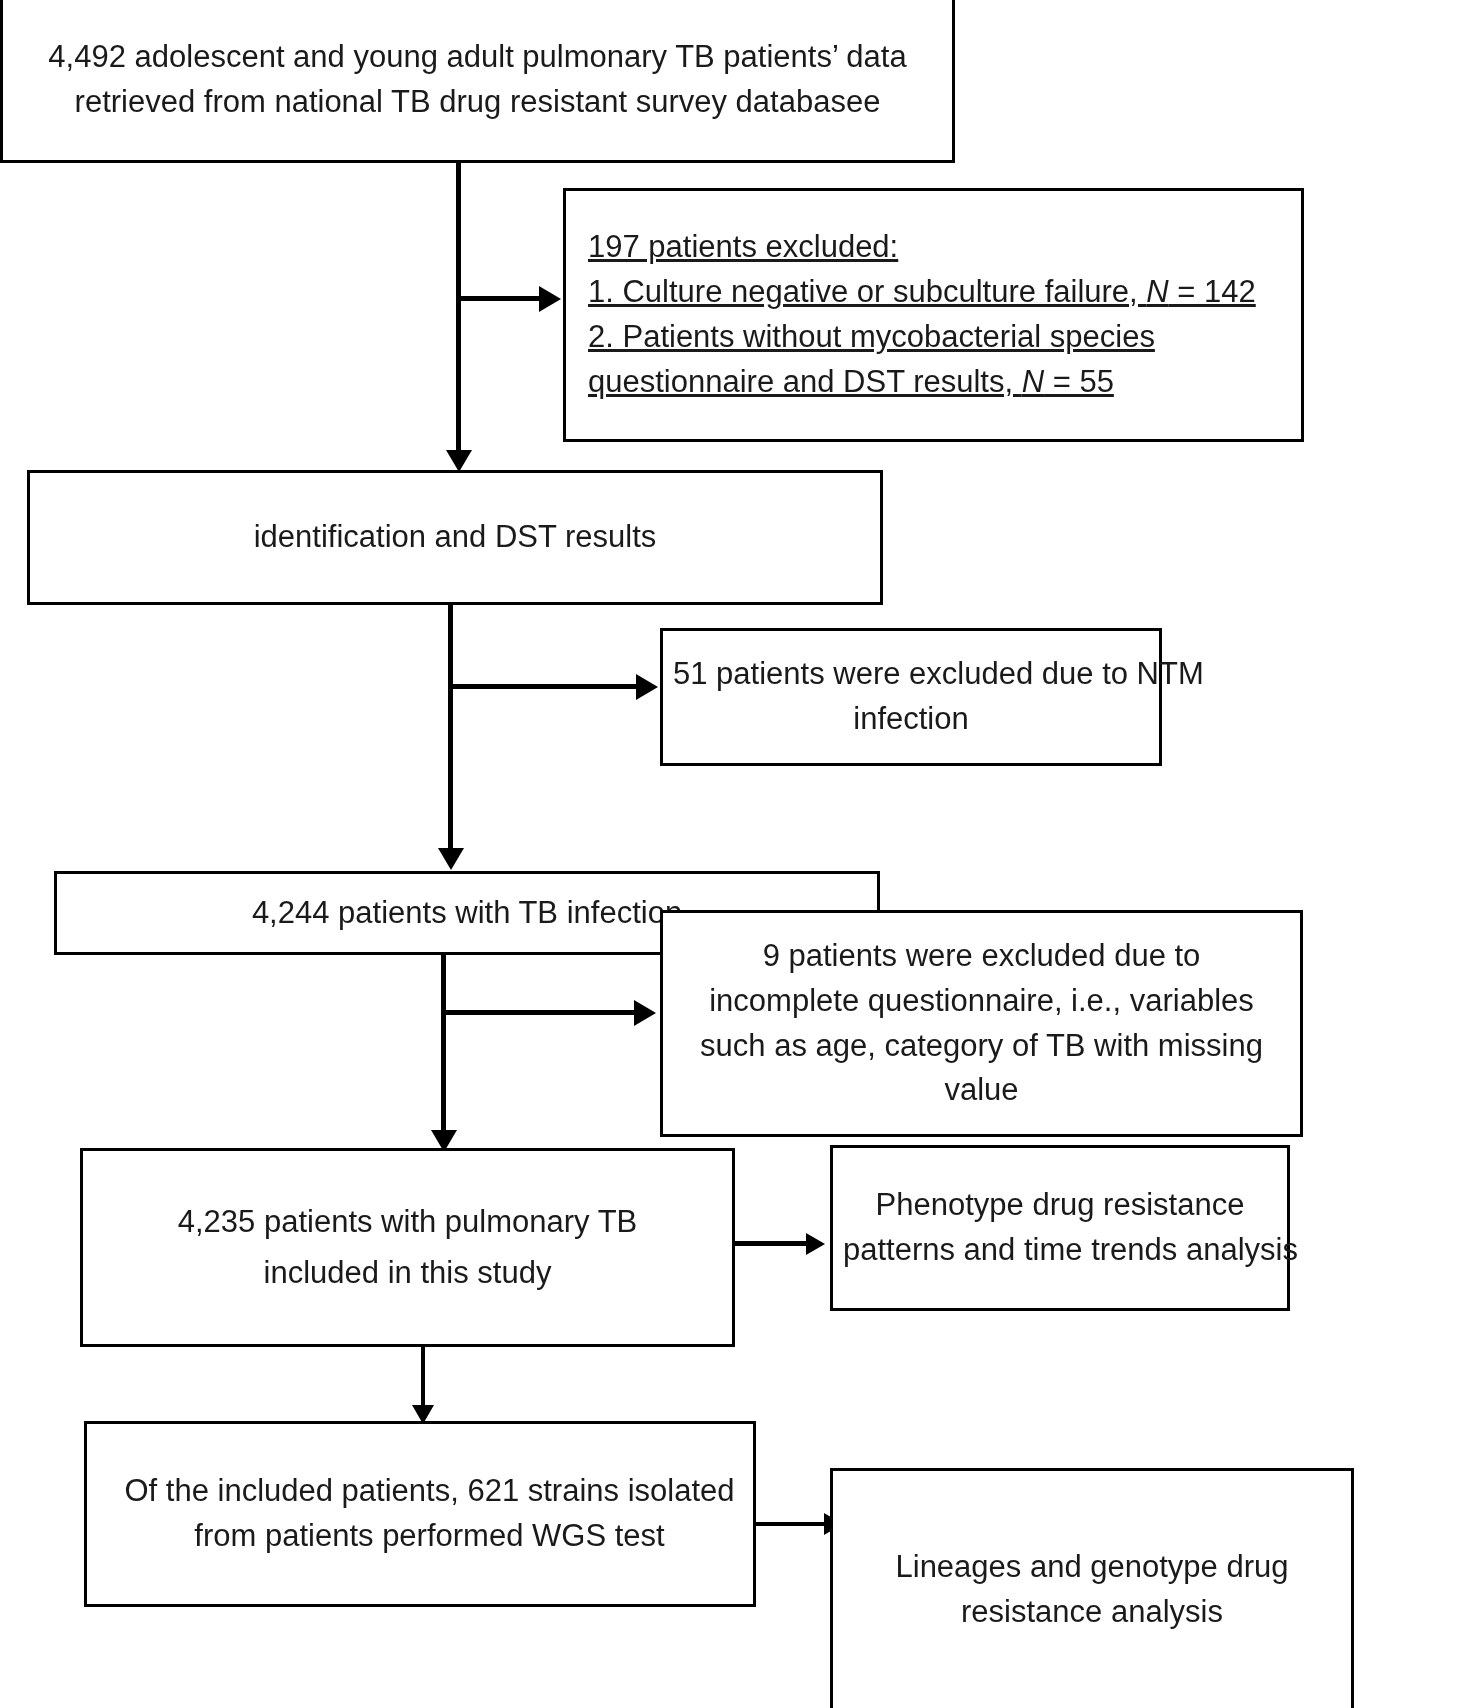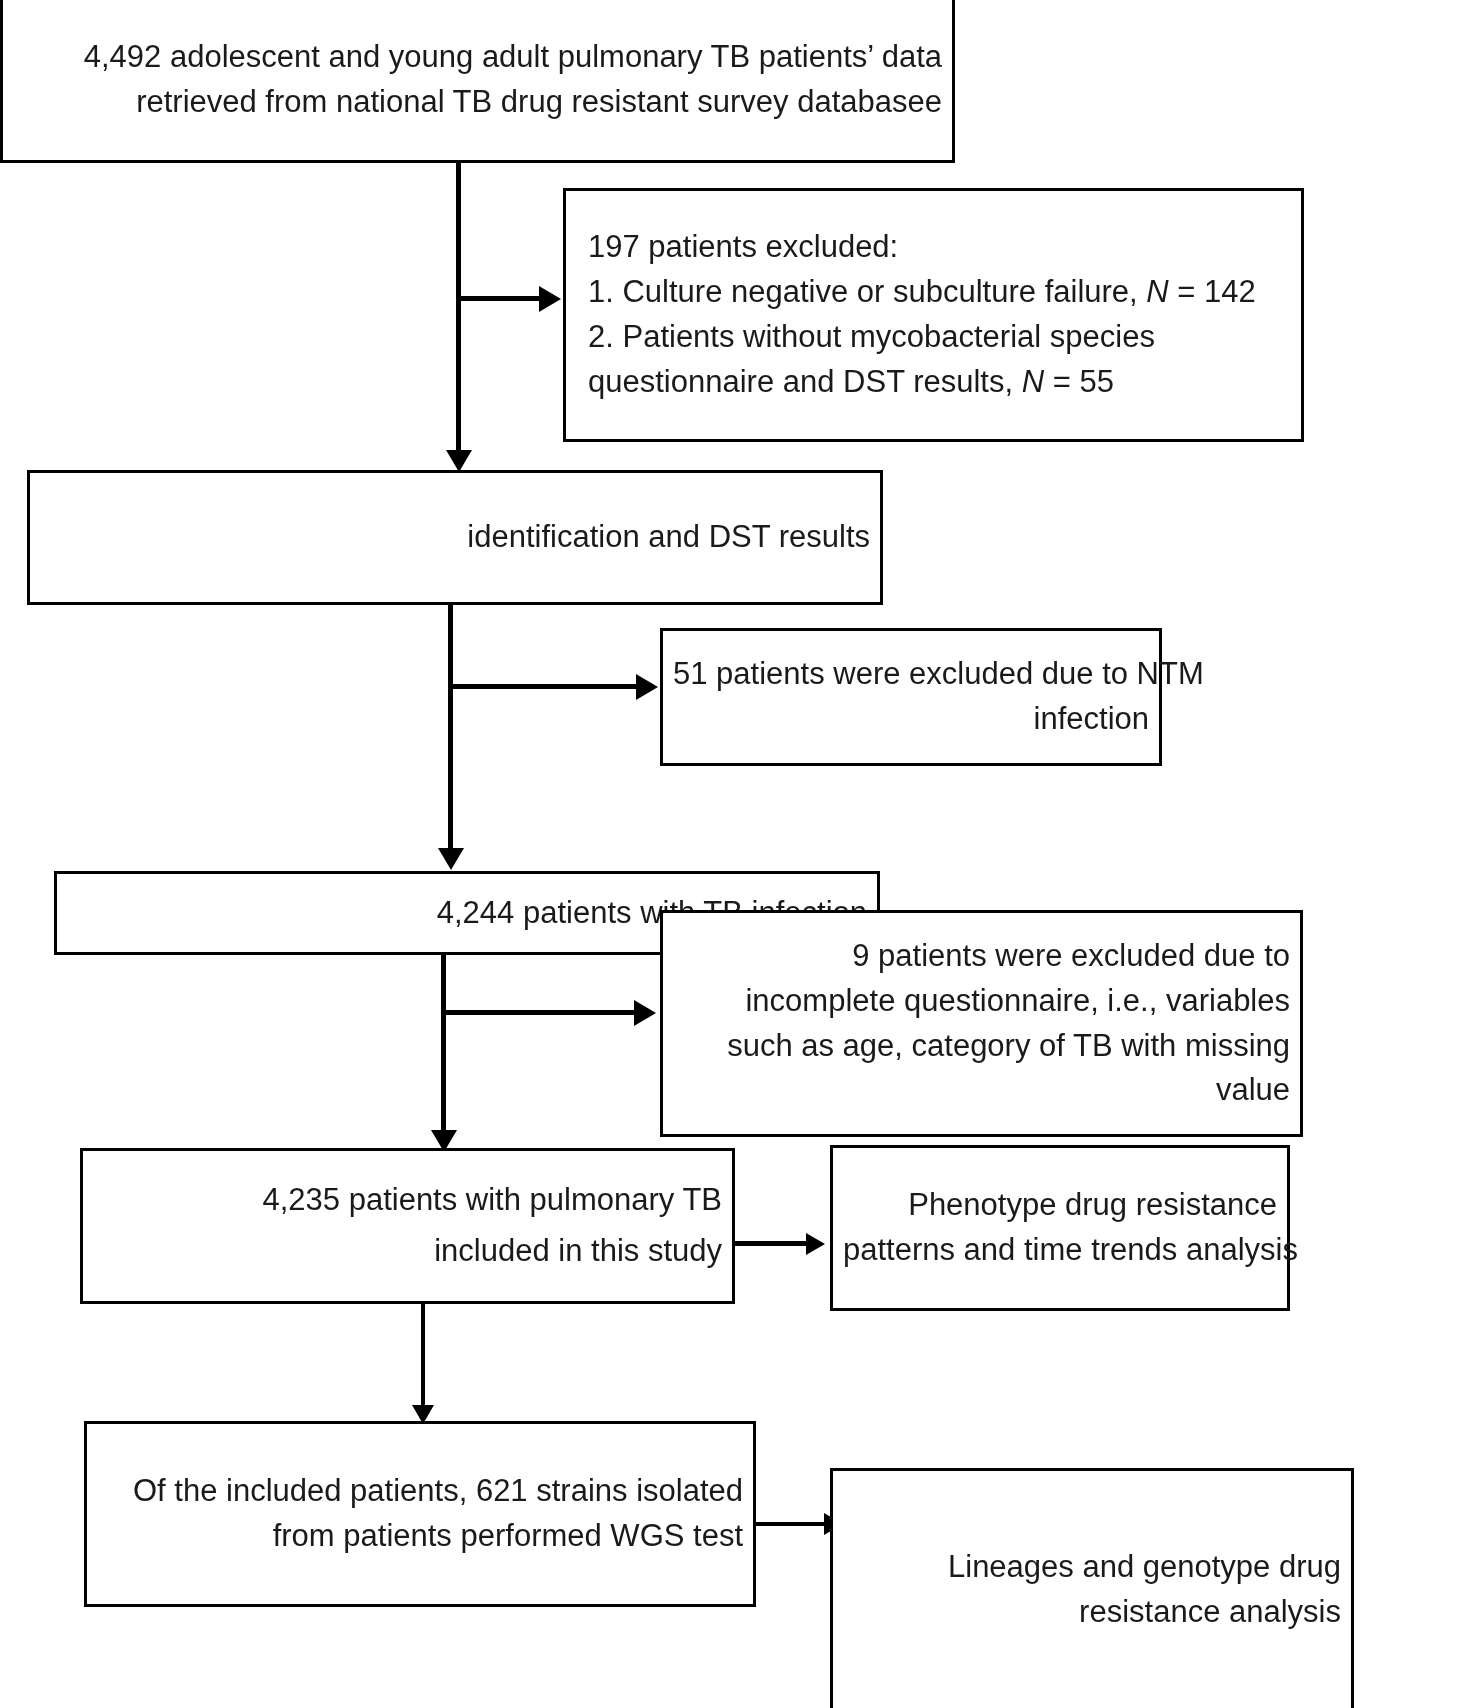--- a/index.html
+++ b/index.html
@@ -25,21 +25,21 @@
     flex-direction: column;
     justify-content: center;
     z-index: 2;
   }
   .node .line {
     display: block;
     font-size: 31px;
     line-height: 1.45;
     white-space: nowrap;
   }
-  .center .line { text-align: right; padding: 0 10px; }
+  .center .line { text-align: center; padding: 0 10px; }
   .left .line   { text-align: left;  padding: 0 22px; }
   .ital { font-style: italic; }
 
   
   .conn {
     position: absolute;
     background: #000000;
     z-index: 1;
   }
   .vline { width: 5px; }
@@ -85,21 +85,21 @@
     <span class="line">4,492 adolescent and young adult pulmonary TB patients’ data</span>
     <span class="line">retrieved from national TB drug resistant survey databasee</span>
   </div>
 
   <div class="conn vline" style="left:456px; top:163px; width:5px; height:295px;"></div>
   <div class="arrow-down" style="left:446px; top:450px;"></div>
 
   <div class="conn hline" style="left:461px; top:296px; width:80px; height:5px;"></div>
   <div class="arrow-right" style="left:539px; top:286px;"></div>
 
-  <div class="node left" style="left:563px; top:188px; width:741px; height:254px;">
+  <div class="node left" style="left:563px; top:188px; width:741px; height:254px;text-decoration:underline;">
     <span class="line">197 patients excluded:</span>
     <span class="line"><span>1. Culture negative or subculture failure, </span><span class="ital">N</span><span> = 142</span></span>
     <span class="line">2. Patients without mycobacterial species</span>
     <span class="line"><span>questionnaire and DST results, </span><span class="ital">N</span><span> = 55</span></span>
   </div>
 
   <div class="node center" style="left:27px; top:470px; width:856px; height:135px;">
     <span class="line">identification and DST results</span>
   </div>
 
@@ -124,21 +124,21 @@
   <div class="conn hline" style="left:446px; top:1010px; width:190px; height:5px;"></div>
   <div class="arrow-right" style="left:634px; top:1000px;"></div>
 
   <div class="node center" style="left:660px; top:910px; width:643px; height:227px;">
     <span class="line">9 patients were excluded due to</span>
     <span class="line">incomplete questionnaire, i.e., variables</span>
     <span class="line">such as age, category of TB with missing</span>
     <span class="line">value</span>
   </div>
 
-  <div class="node center" style="left:80px; top:1148px; width:655px; height:156px;gap:6px;">
+  <div class="node center" style="left:80px; top:1148px; width:655px; height:199px;gap:6px;">
     <span class="line">4,235 patients with pulmonary TB</span>
     <span class="line">included in this study</span>
   </div>
 
   <div class="conn hline thin" style="left:735px; top:1241px; width:73px; height:5px;"></div>
   <div class="arrow-right small" style="left:806px; top:1233px;"></div>
 
   <div class="node center" style="left:830px; top:1145px; width:460px; height:166px;">
     <span class="line">Phenotype drug resistance</span>
     <span class="line">patterns and time trends analysis</span>

